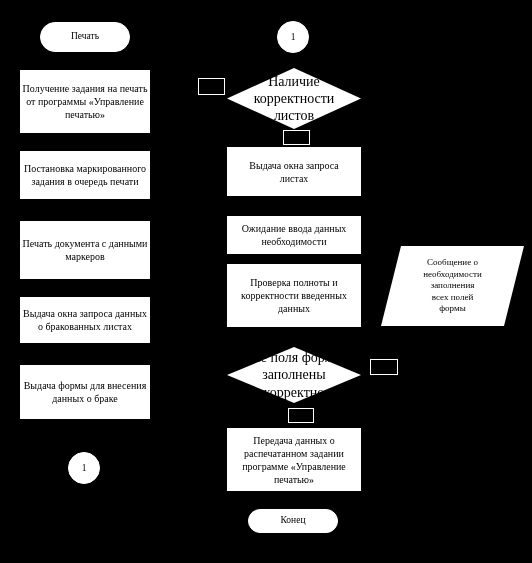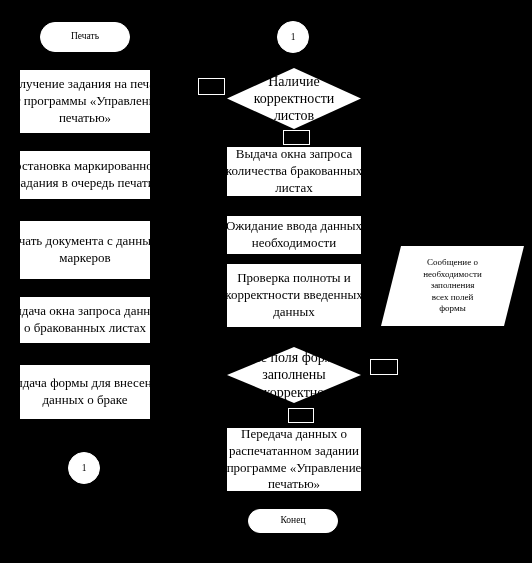--- a/index.html
+++ b/index.html
@@ -23,21 +23,21 @@
     align-items: center;
     justify-content: center;
     text-align: center;
     color: #000000;
   }
 
   
   .process {
     background: #ffffff;
     border: 1px solid #ffffff;
-    font-size: 13px;
+    font-size: 10px;
     line-height: 1.30;
     padding: 8px 4px;
   }
 
   
   .terminator {
     background: #ffffff;
     border: 1px solid #ffffff;
     border-radius: 28px;
     font-size: 9.5px;
@@ -187,21 +187,20 @@
     </div>
   </div>
 
   <div class="label-box" style="position:absolute; left:198px; top:78px; width:25px; height:15px;"></div>
 
   <div class="label-box" style="position:absolute; left:283px; top:130px; width:25px; height:13px;"></div>
 
   <div class="node process" style="left:227px; top:147px; width:134px; height:49px;">
     <span>
       <span class="txt-line">Выдача окна запроса</span>
-      <span class="txt-line">количества бракованных</span>
       <span class="txt-line">листах</span>
     </span>
   </div>
 
   <div class="node process" style="left:227px; top:216px; width:134px; height:38px;">
     <span>
       <span class="txt-line">Ожидание ввода данных</span>
       <span class="txt-line">необходимости</span>
     </span>
   </div>

